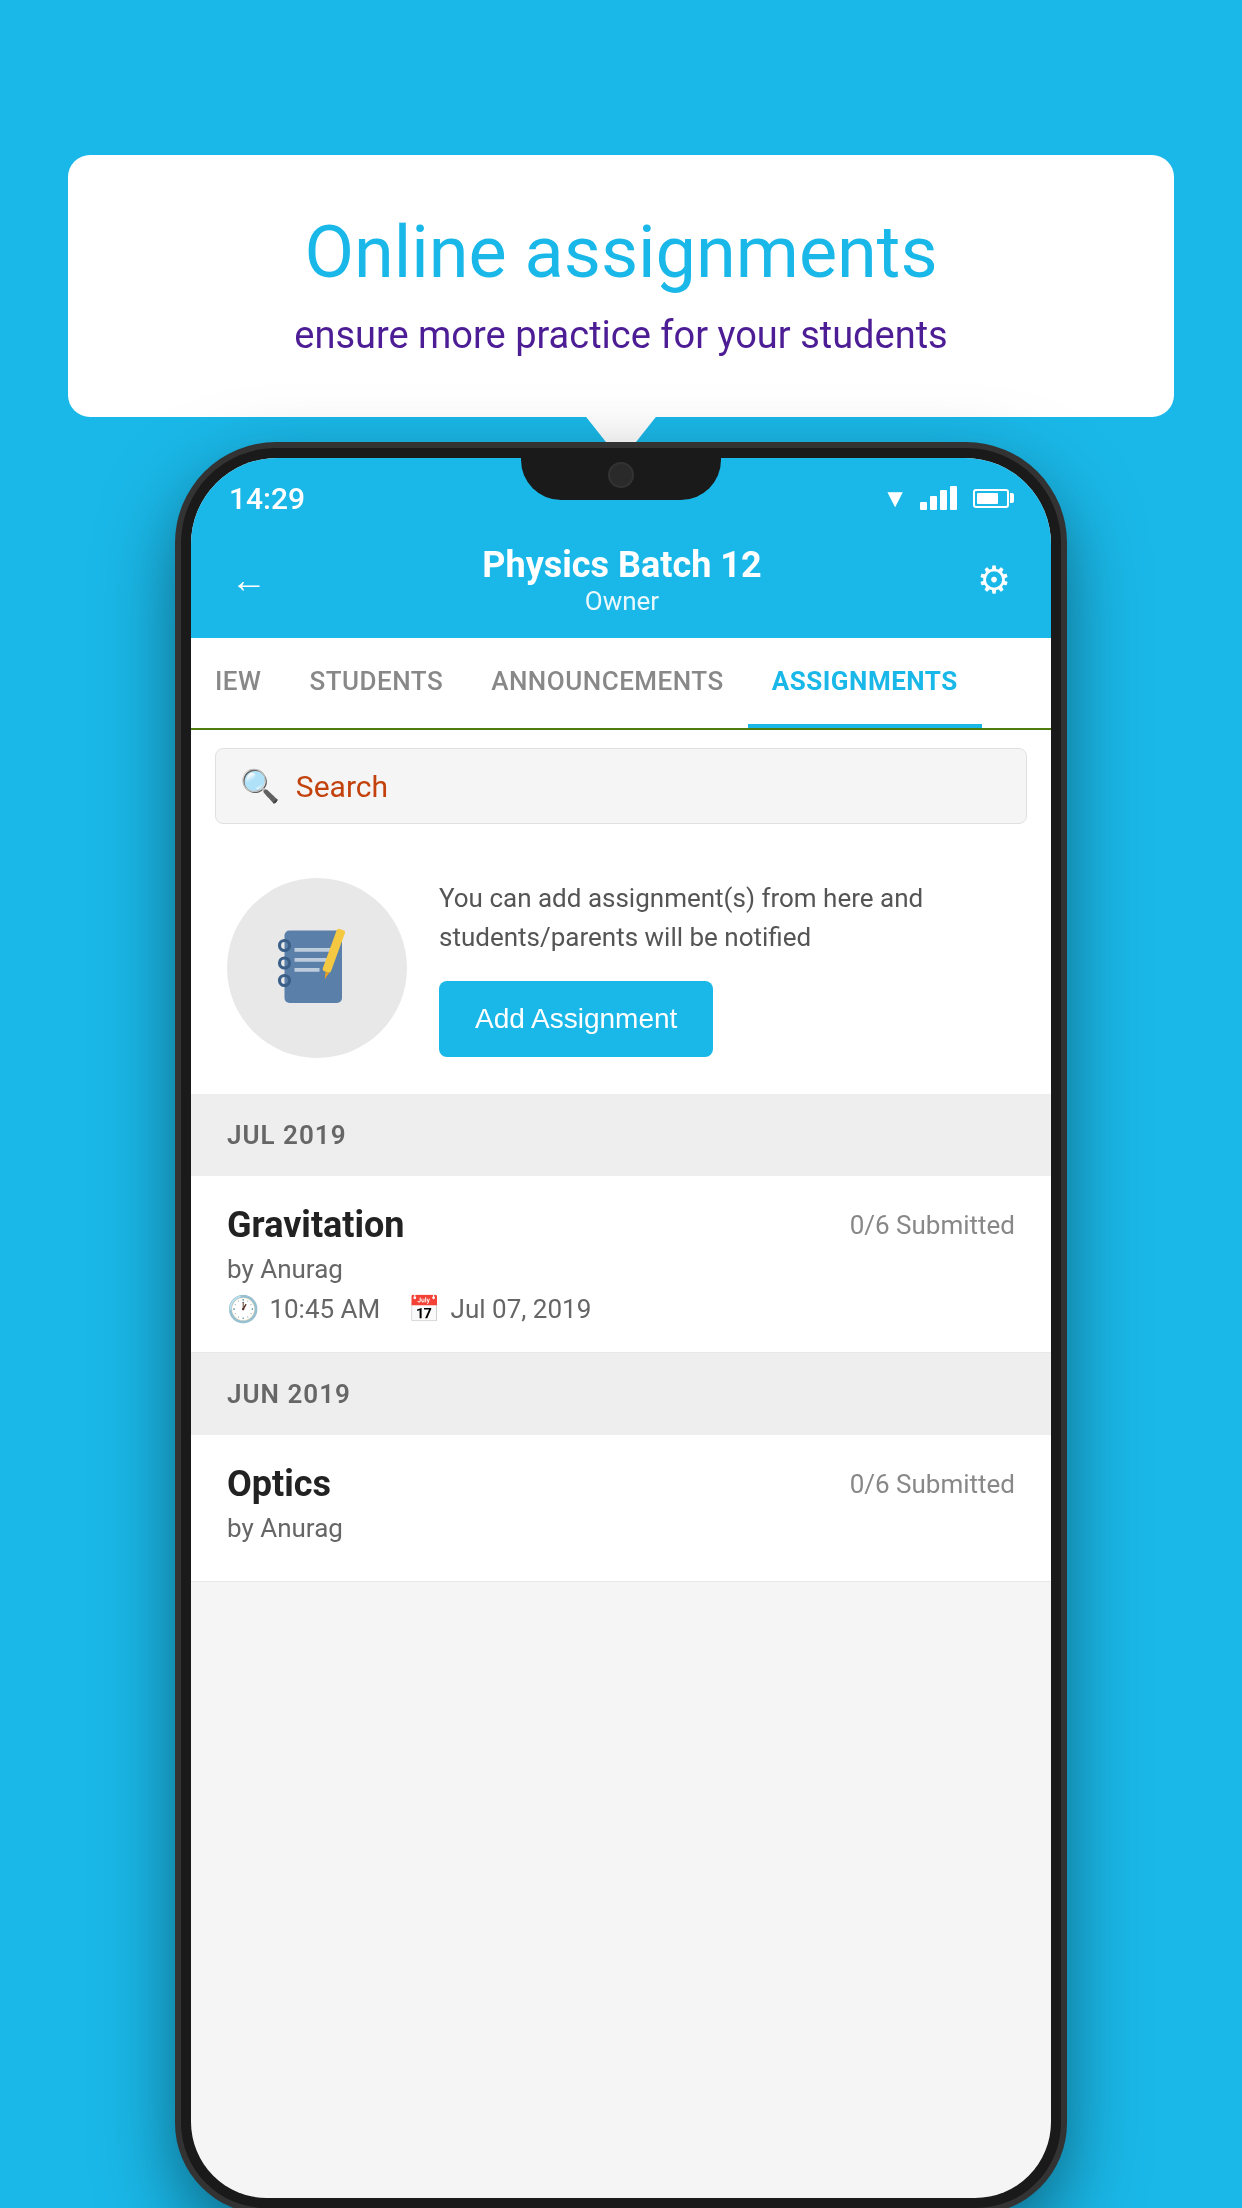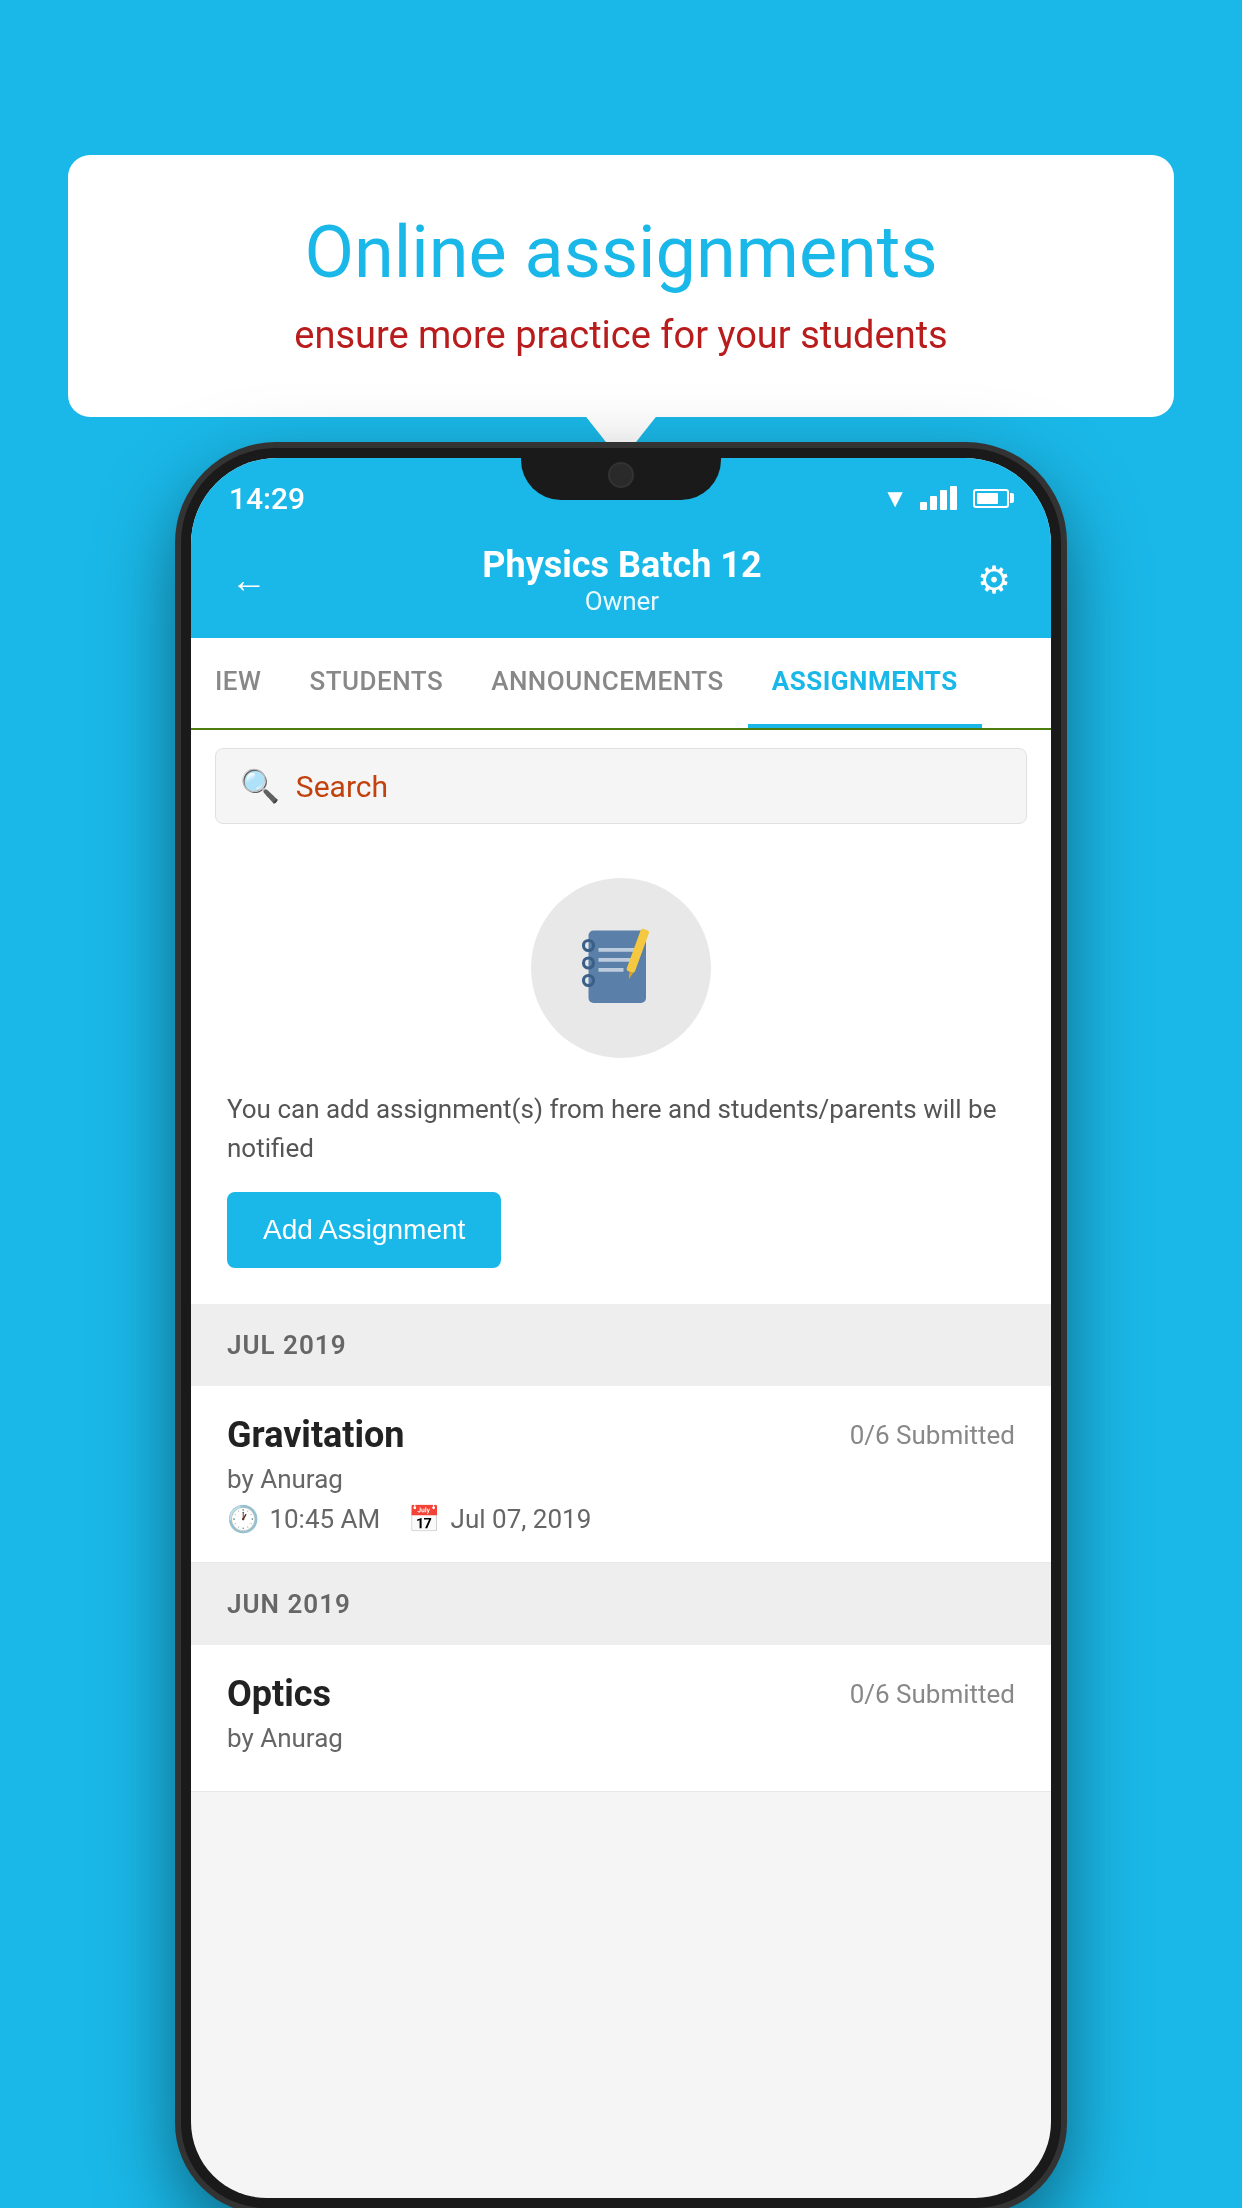--- a/index.html
+++ b/index.html
@@ -43,21 +43,21 @@
     }
 
     .speech-bubble-title {
       color: #1ab8e8;
       font-size: 72px;
       font-weight: 400;
       margin-bottom: 18px;
     }
 
     .speech-bubble-subtitle {
-      color: #b91c1c;
+      color: #4c1d95;
       font-size: 38px;
       font-weight: 400;
     }
 
     
     .phone-mockup {
       position: absolute;
       bottom: 0;
       left: 50%;
       transform: translateX(-50%);
@@ -271,21 +271,20 @@
     }
 
     
     .info-card {
       background: white;
       margin: 0;
       padding: 36px 36px 36px 36px;
       display: flex;
       align-items: center;
       gap: 32px;
-      flex-direction: column;
     }
 
     .notebook-icon-circle {
       width: 180px;
       height: 180px;
       border-radius: 50%;
       background: #e8e8e8;
       display: flex;
       align-items: center;
       justify-content: center;

